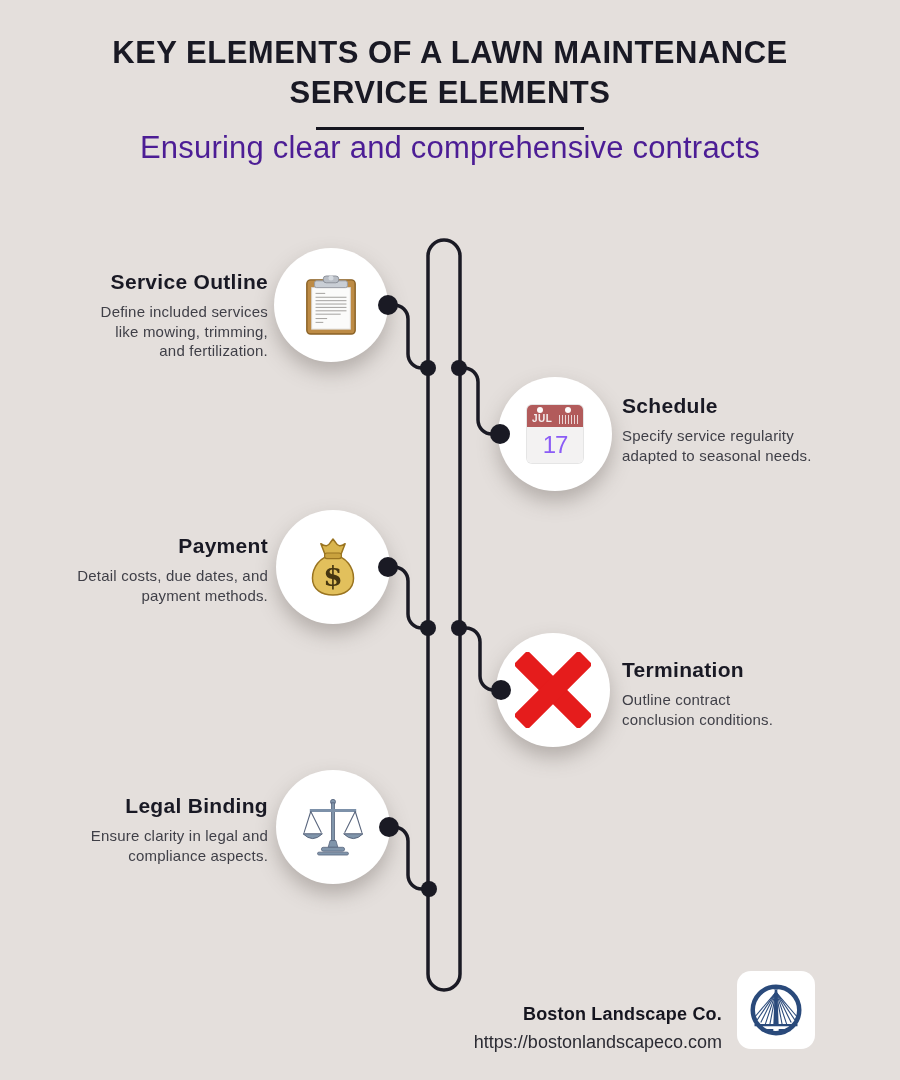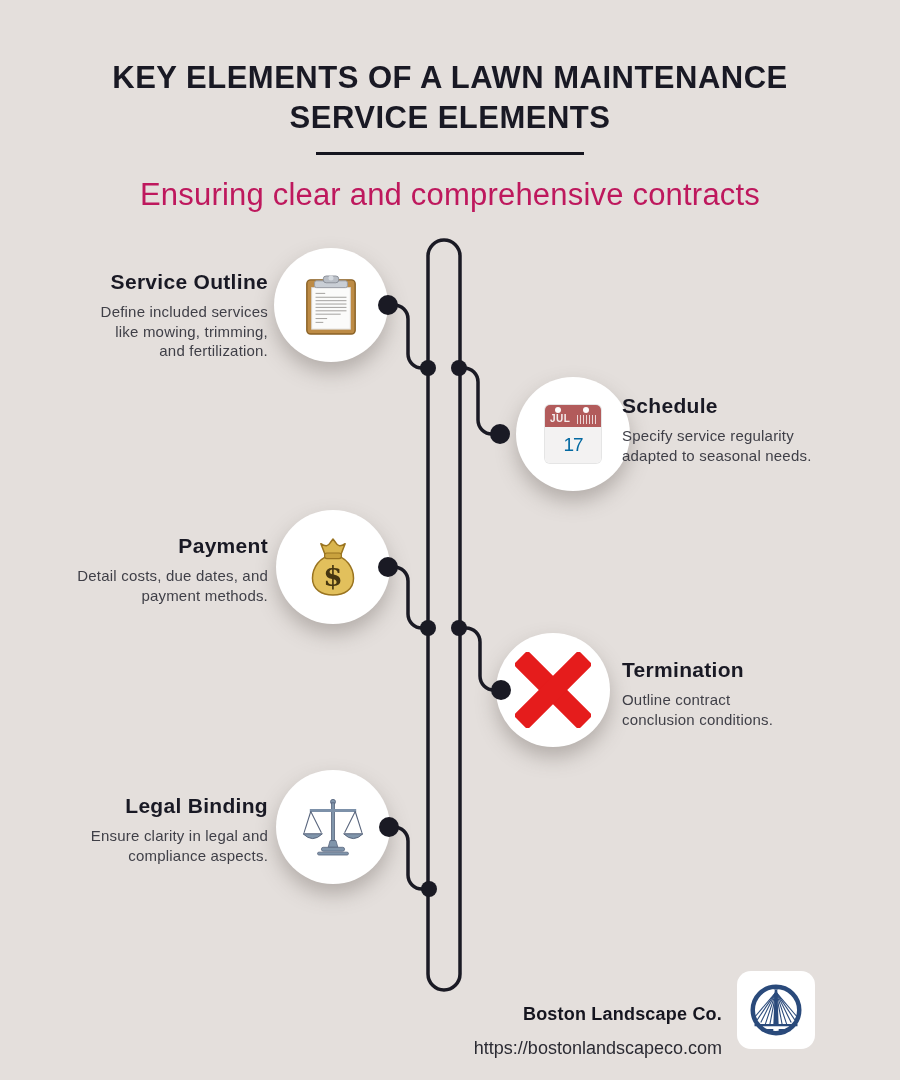--- a/index.html
+++ b/index.html
@@ -5,42 +5,42 @@
   * { margin:0; padding:0; box-sizing:border-box; }
   html,body { width:900px; height:1080px; }
   body {
     position:relative;
     background:#e4dfdc;
     font-family:"Liberation Sans", sans-serif;
     overflow:hidden;
     color:#1a1a24;
   }
   
-  .header { position:absolute; top:58px; left:0; width:900px; text-align:center; }
+  .header { position:absolute; top:33px; left:0; width:900px; text-align:center; }
   .title-line {
     font-size:31px; font-weight:bold; letter-spacing:0.5px;
     color:#191924; line-height:40px;
   }
   .title-underline {
     width:268px; height:3px; background:#15151f; margin:14px auto 0 auto;
   }
   .subtitle {
-    margin-top:22px; font-size:31px; font-weight:400; color:#be185d; letter-spacing:0.2px;
+    margin-top:0; font-size:31px; font-weight:400; color:#4c1d95; letter-spacing:0.2px;
   }
   
   .overlay { position:absolute; left:0; top:0; width:900px; height:1080px; z-index:3; pointer-events:none; }
   
   .circle {
     position:absolute; width:114px; height:114px; border-radius:50%;
     background:#ffffff; z-index:2;
     box-shadow:0 10px 20px rgba(90,80,75,0.35);
     display:flex; align-items:center; justify-content:center;
   }
   .c1 { left:274px; top:248px; }
-  .c2 { left:516px; top:377px; }
+  .c2 { left:498px; top:377px; }
   .c3 { left:276px; top:510px; }
   .c4 { left:496px; top:633px; }
   .c5 { left:276px; top:770px; }
   
   .itext { position:absolute; z-index:2; }
   .itext.left  { right:632px; width:270px; text-align:right; }
   .itext.right { left:622px;  width:280px; text-align:left; }
   .t1 { top:270px; }
   .t2 { top:394px; }
   .t3 { top:534px; }
@@ -55,25 +55,25 @@
   .cal { width:56px; height:58px; border-radius:5px; overflow:hidden;
          box-shadow:0 0 0 1px rgba(0,0,0,0.10); position:relative; }
   .cal-head { height:22px; background:#b25b5b; display:flex; align-items:center;
               padding:0 5px; position:relative; }
   .cal-month { color:#f4eeee; font-size:10px; font-weight:bold; letter-spacing:0.5px; margin-top:4px; }
   .cal-ticks { position:absolute; right:4px; bottom:3px; width:20px; height:9px;
                background:repeating-linear-gradient(90deg, rgba(255,255,255,0.75) 0 1px, transparent 1px 3px); }
   .cal-pin { position:absolute; top:2px; width:6px; height:6px; border-radius:50%; background:#fdfbfb; }
   .cal-pin.p1 { left:10px; } .cal-pin.p2 { right:12px; }
   .cal-body { height:36px; background:#f3f2f2; display:flex; align-items:center; justify-content:center; }
-  .cal-day { font-size:19px; color:#0369a1; font-weight:500; letter-spacing:-1px; }
+  .cal-day { font-size:24px; color:#8b5cf6; font-weight:500; letter-spacing:-1px; }
   
   .footer-text { position:absolute; right:178px; top:1004px; text-align:right; z-index:2; }
   .footer-company { font-size:18px; font-weight:bold; color:#15151f; letter-spacing:0.2px; }
-  .footer-url { margin-top:13px; font-size:18px; font-weight:400; color:#2b2b33; }
+  .footer-url { margin-top:7px; font-size:18px; font-weight:400; color:#2b2b33; }
   .logo-box {
     position:absolute; left:737px; top:971px; width:78px; height:78px;
     background:#ffffff; border-radius:14px; z-index:2;
     display:flex; align-items:center; justify-content:center;
   }
 </style>
 </head>
 <body>
 
 <div class="header">

